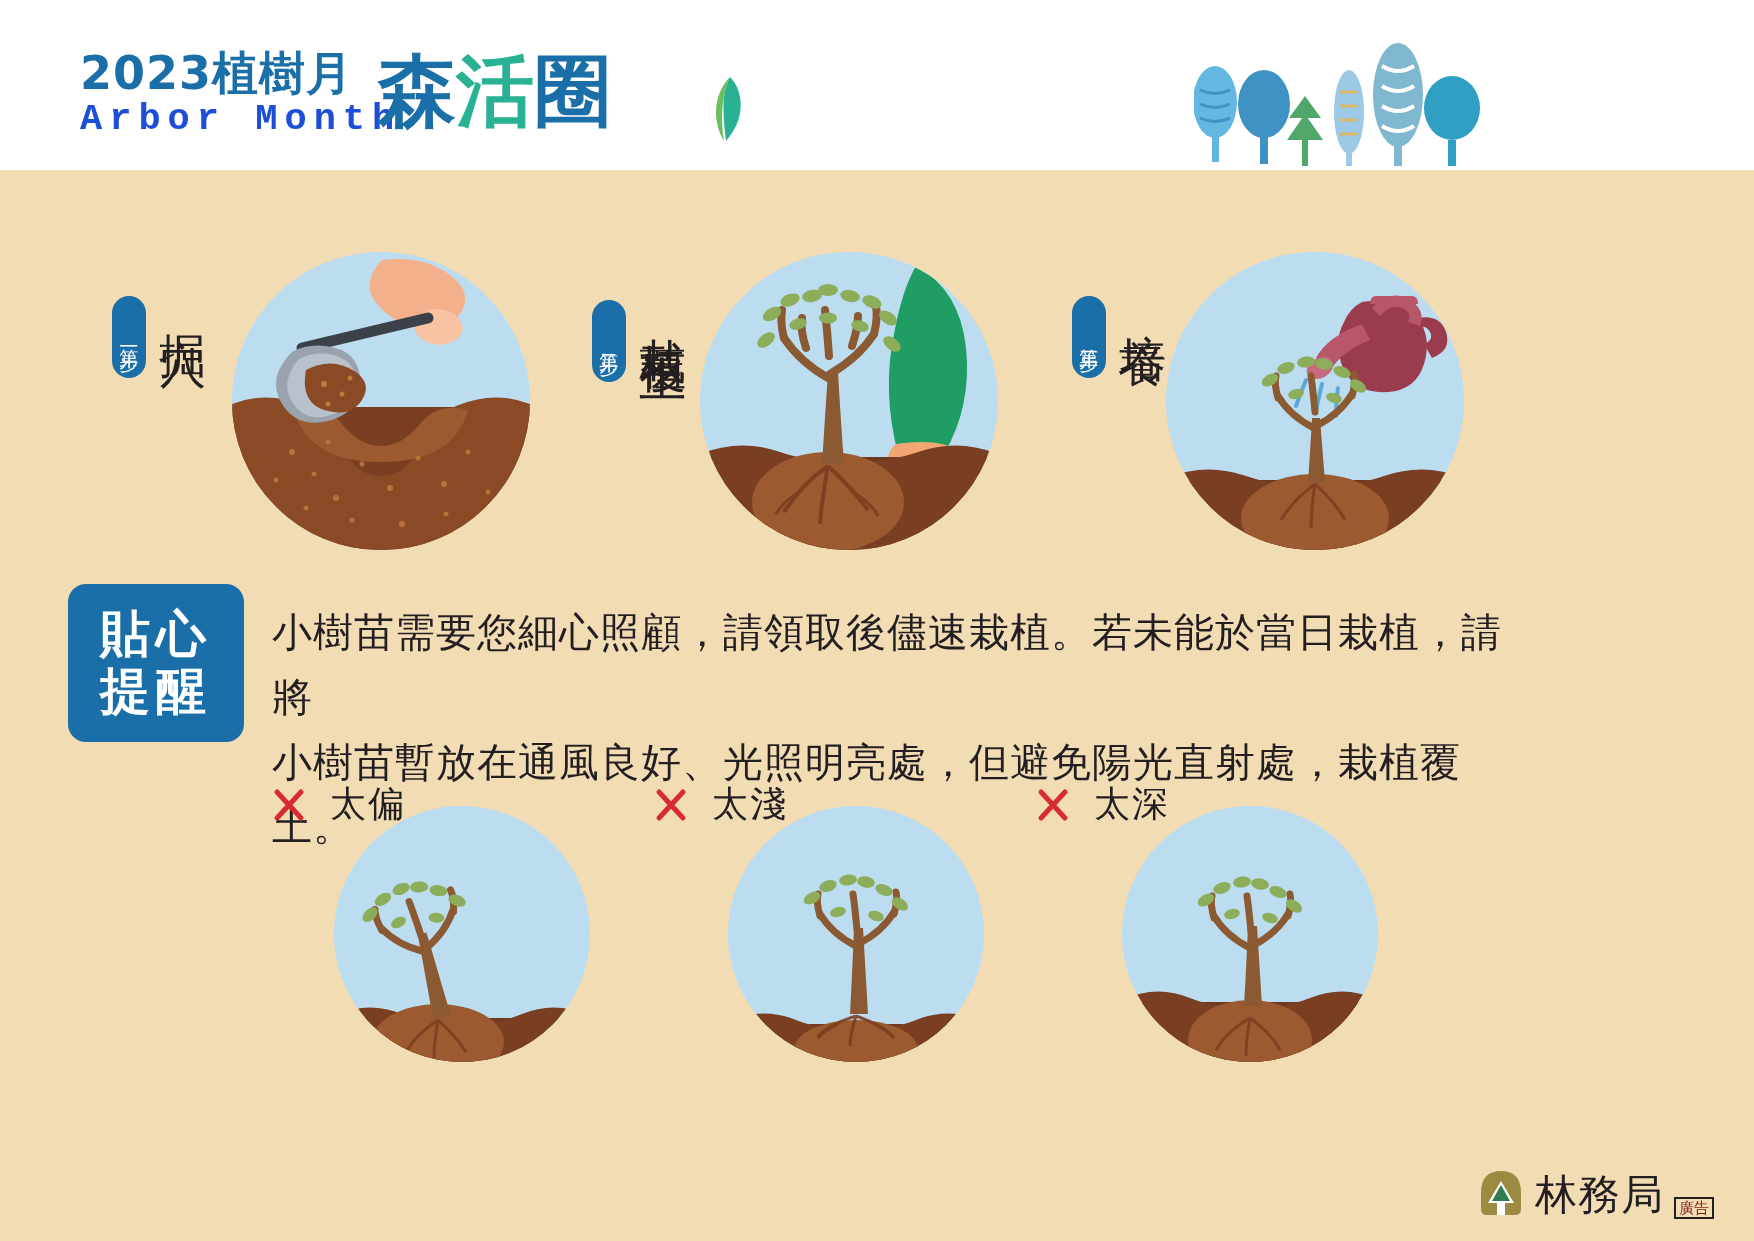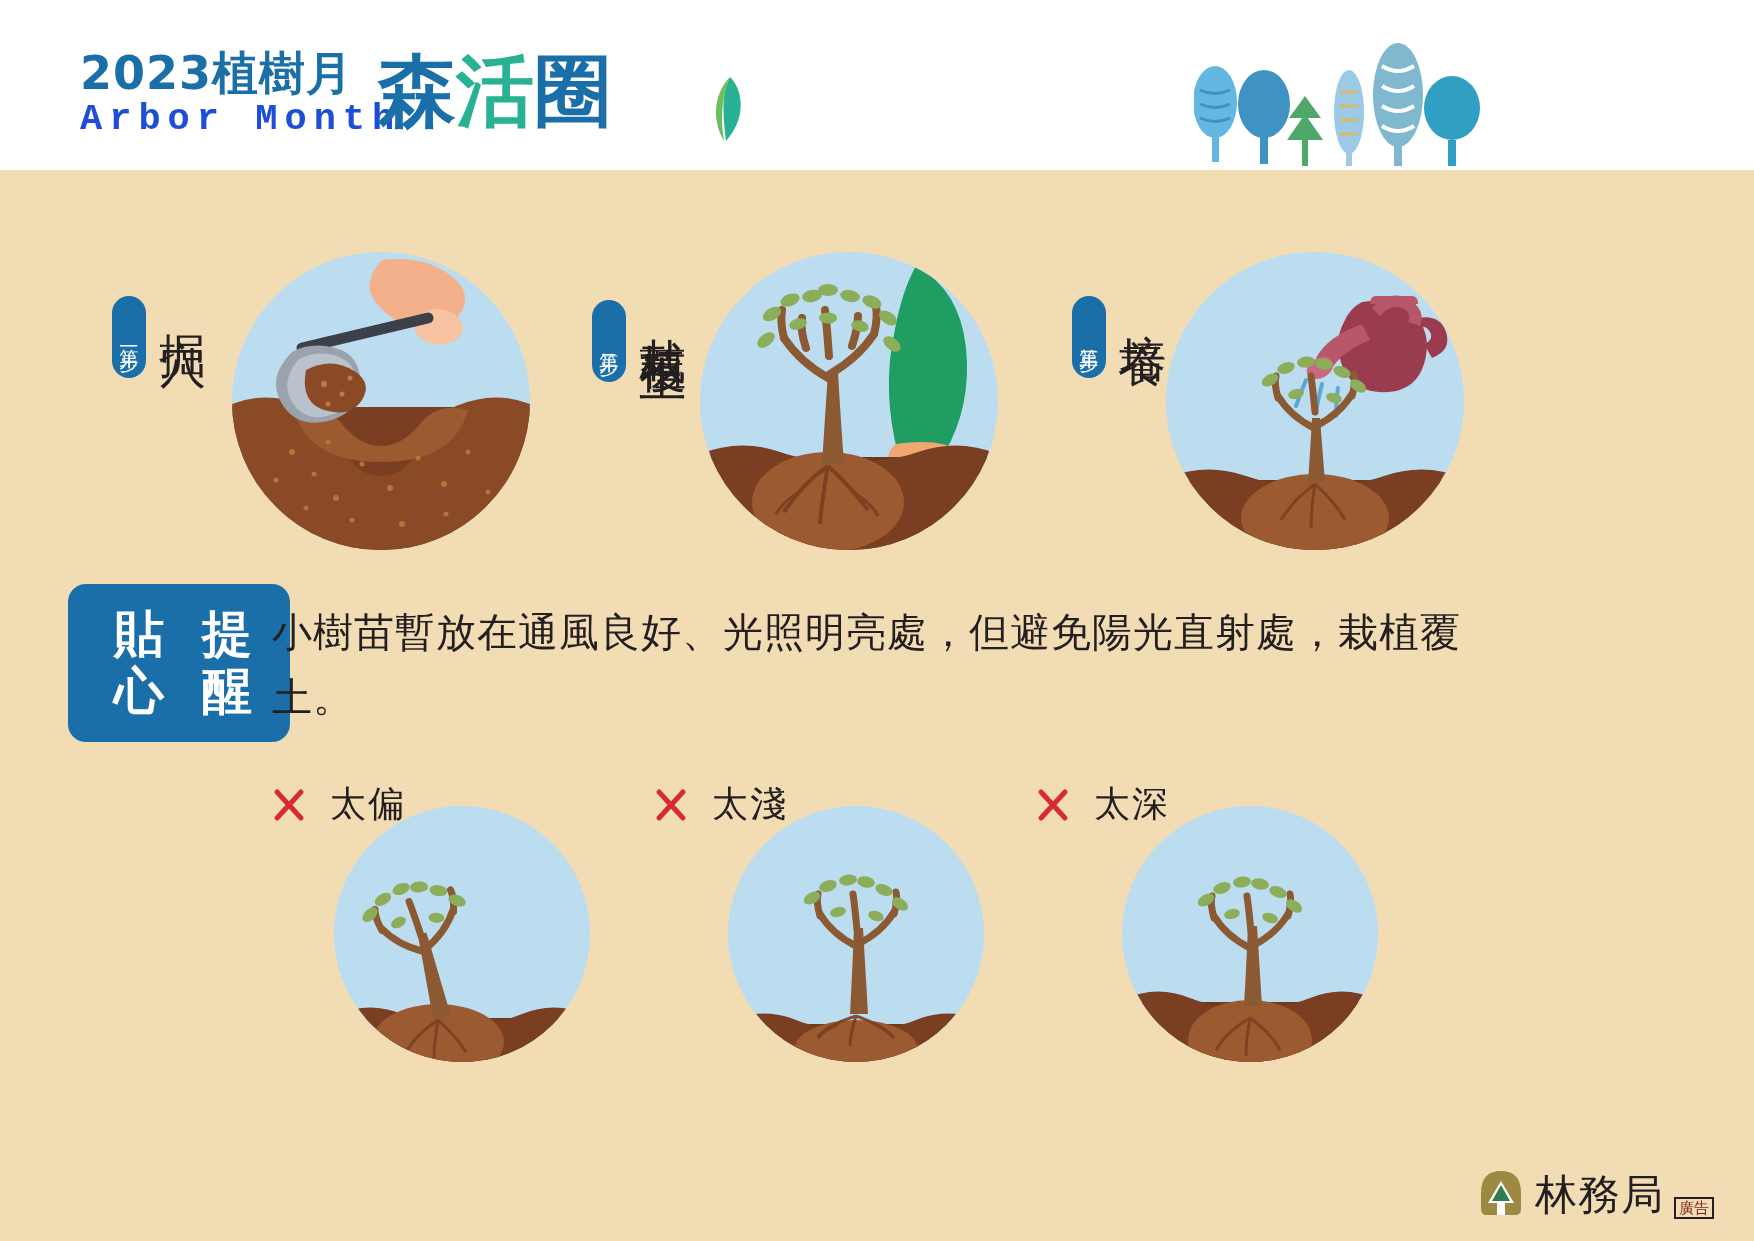--- a/index.html
+++ b/index.html
@@ -56,23 +56,23 @@
   }
   .circle{
     position:absolute;border-radius:50%;overflow:hidden;
     background:#bcdcf0;
   }
 
   
   .tip-badge{
     position:absolute;left:68px;top:584px;width:176px;height:158px;
     background:#1b6fa8;border-radius:18px;
-    display:flex;flex-direction:row;align-items:center;justify-content:center;
+    display:flex;flex-direction:column;align-items:center;justify-content:center;
     color:#fff;font-size:50px;font-weight:bold;line-height:1.15;
-    letter-spacing:6px;font-family:"DejaVu Sans",sans-serif;padding-left:46px;
+    letter-spacing:6px;font-family:"DejaVu Sans",sans-serif;
   }
   .tip-text{
     position:absolute;left:272px;top:600px;width:1230px;
     font-size:40px;color:#231f20;line-height:1.62;
     font-family:"DejaVu Sans",sans-serif;letter-spacing:1px;
   }
 
   
   .bad-label{
     position:absolute;display:flex;align-items:center;gap:24px;
@@ -301,20 +301,21 @@
       </g>
     </svg>
   </div>
 </div>
 
 <div class="tip-badge">
   <div>貼心</div>
   <div>提醒</div>
 </div>
 <div class="tip-text">
+  <div>小樹苗需要您細心照顧，請領取後儘速栽植。若未能於當日栽植，請將</div>
   <div>小樹苗暫放在通風良好、光照明亮處，但避免陽光直射處，栽植覆土。</div>
 </div>
 
 <div class="bad-label" style="left:272px;top:780px;">
   <span class="xmark">
     <svg width="34" height="34" viewBox="0 0 34 34">
         <path d="M5 4 L29 30 M29 4 L5 30" stroke="#d62b30" stroke-width="5" stroke-linecap="round"></path>
       </svg>
   </span>
   <span>太偏</span>

